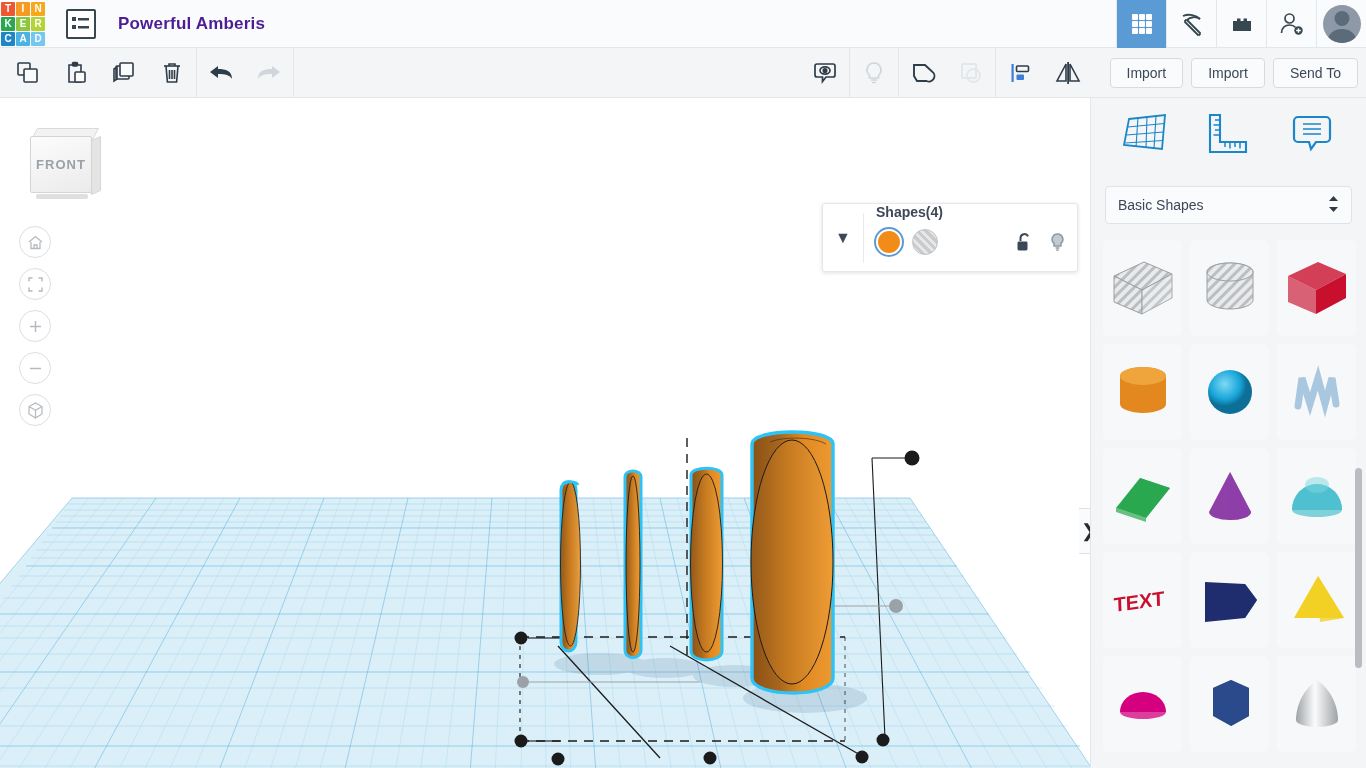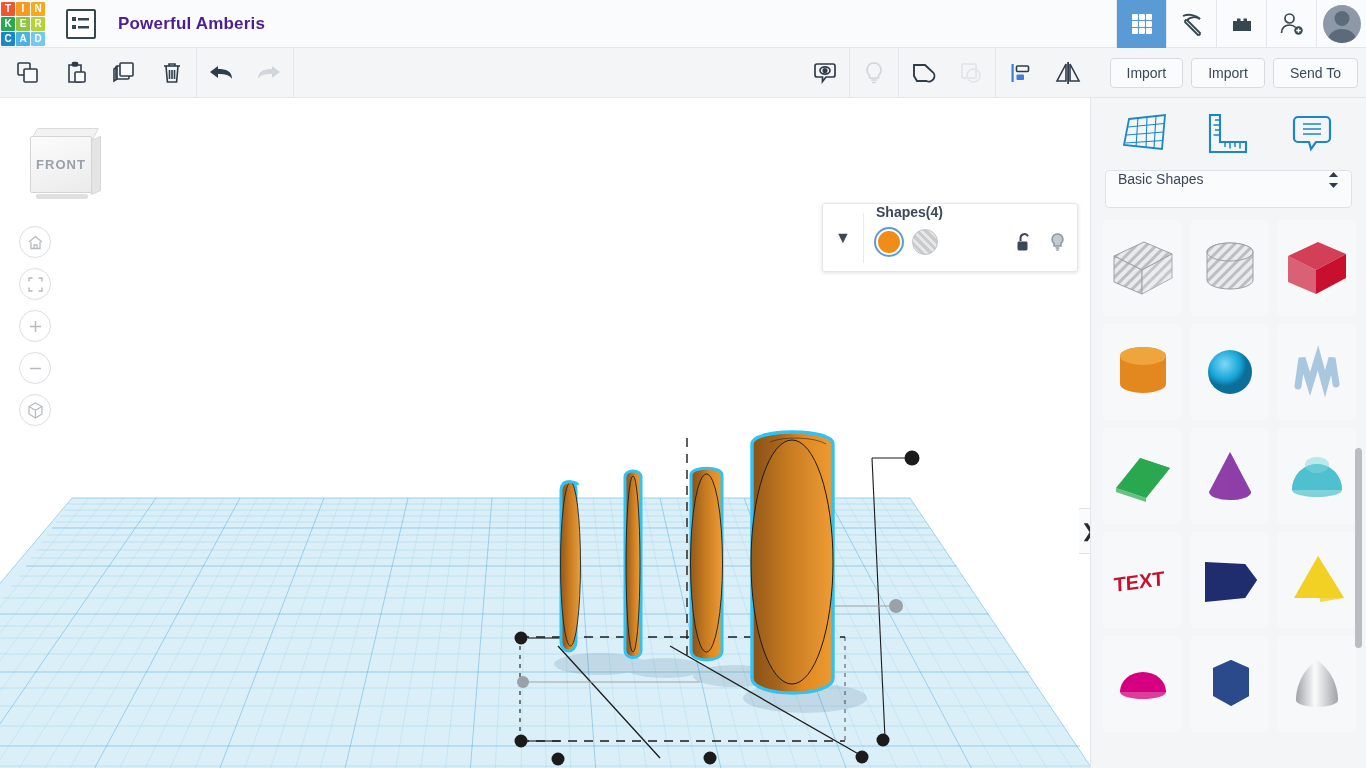--- a/index.html
+++ b/index.html
@@ -155,23 +155,23 @@
   }
 
   
   .rpanel {
     position:absolute; top:98px; right:0; width:276px; height:670px;
     background:#f4f5f7; border-left:1px solid #e3e6ea;
   }
   .rp-tabs { height:72px; display:flex; align-items:center; justify-content:space-around; padding:0 12px; }
   .rp-tab { width:62px; height:52px; display:flex; align-items:center; justify-content:center; cursor:pointer; }
   .rp-select {
-    margin:0 14px; height:38px; background:#fafbfc;
+    margin:16px 14px; height:38px; background:#fafbfc;
     border:1px solid #dfe3e7; border-radius:4px;
-    display:flex; justify-content:space-between;
+    display:flex; align-items:center; justify-content:space-between;
     padding:0 12px; font-size:14px; color:#3c4858; cursor:pointer;
   }
   .rp-grid {
     margin-top:12px; padding:0 10px 0 12px; height:546px; overflow:hidden;
     display:grid; grid-template-columns:repeat(3,1fr); gap:8px; align-content:start;
     position:relative;
   }
   .shape-cell {
     height:96px; background:#f7f8f9; border-radius:5px;
     display:flex; align-items:center; justify-content:center; cursor:pointer;

